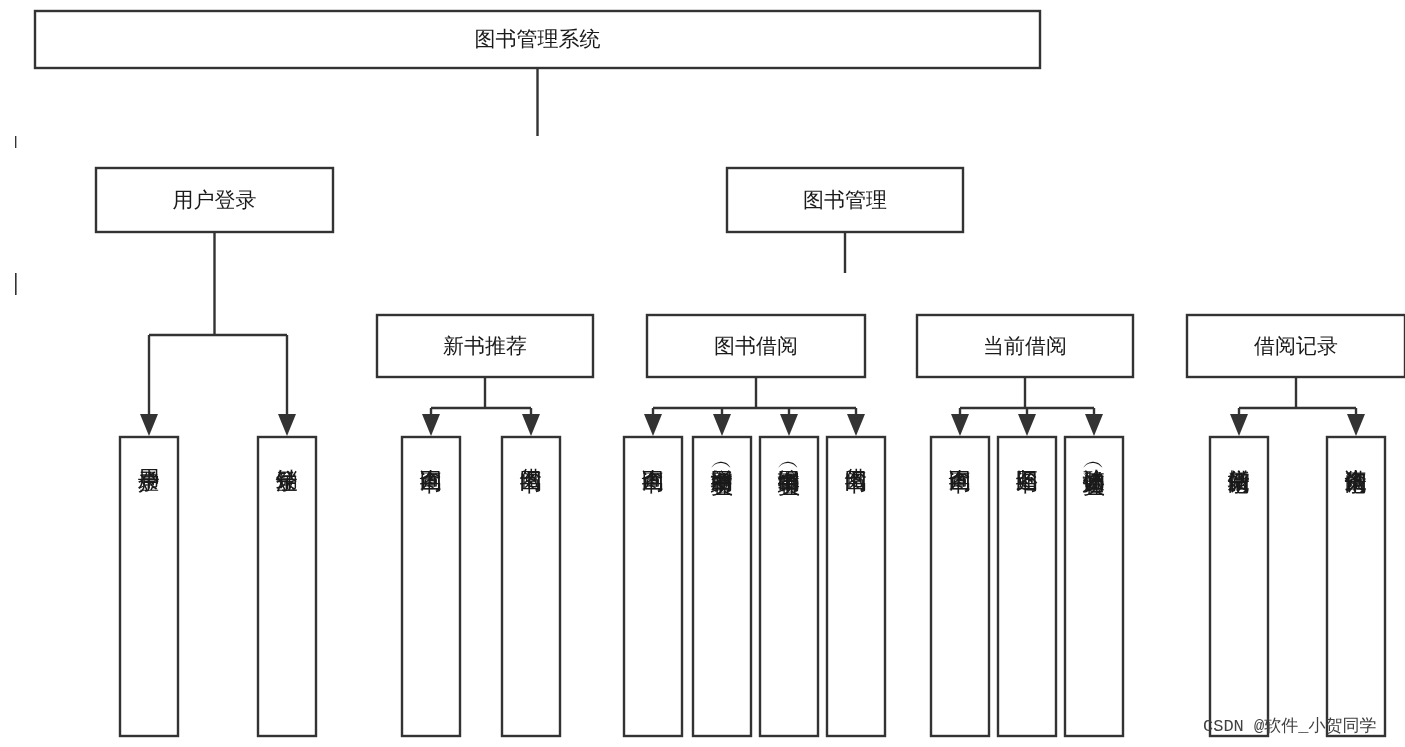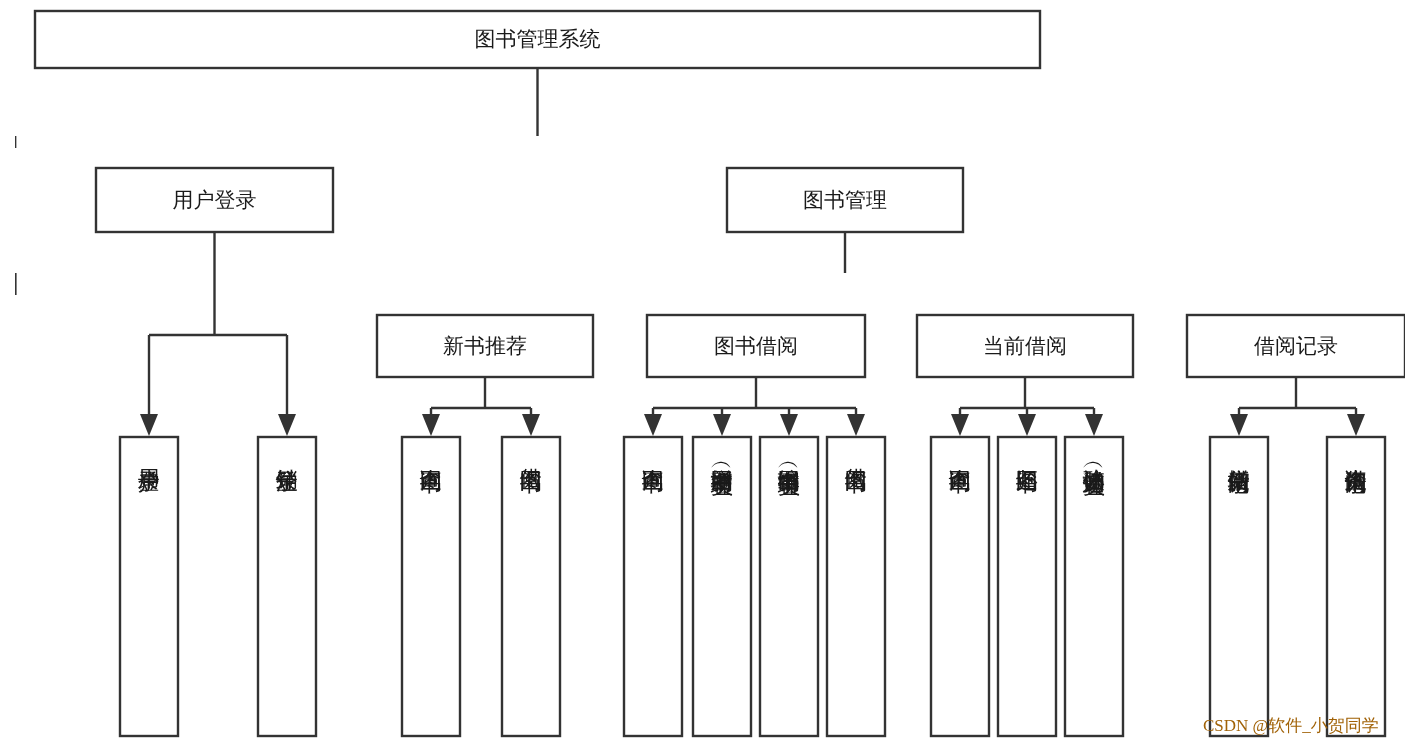--- a/index.html
+++ b/index.html
@@ -53,23 +53,23 @@
     color: #1a1a1a;
     letter-spacing: 1px;
     display: flex;
     align-items: center;
     justify-content: flex-start;
     white-space: nowrap;
     pointer-events: none;
   }
   .watermark {
     position: absolute;
-    font-family: Liberation Serif, serif;
+    font-family: Liberation Mono, monospace;
     font-size: 17px;
-    color: #a16207;
+    color: #404040;
     white-space: nowrap;
     left: 1188px;
     top: 714px;
   }
 </style>
 </head>
 <body>
 
 <div id="diagram-root">
 

